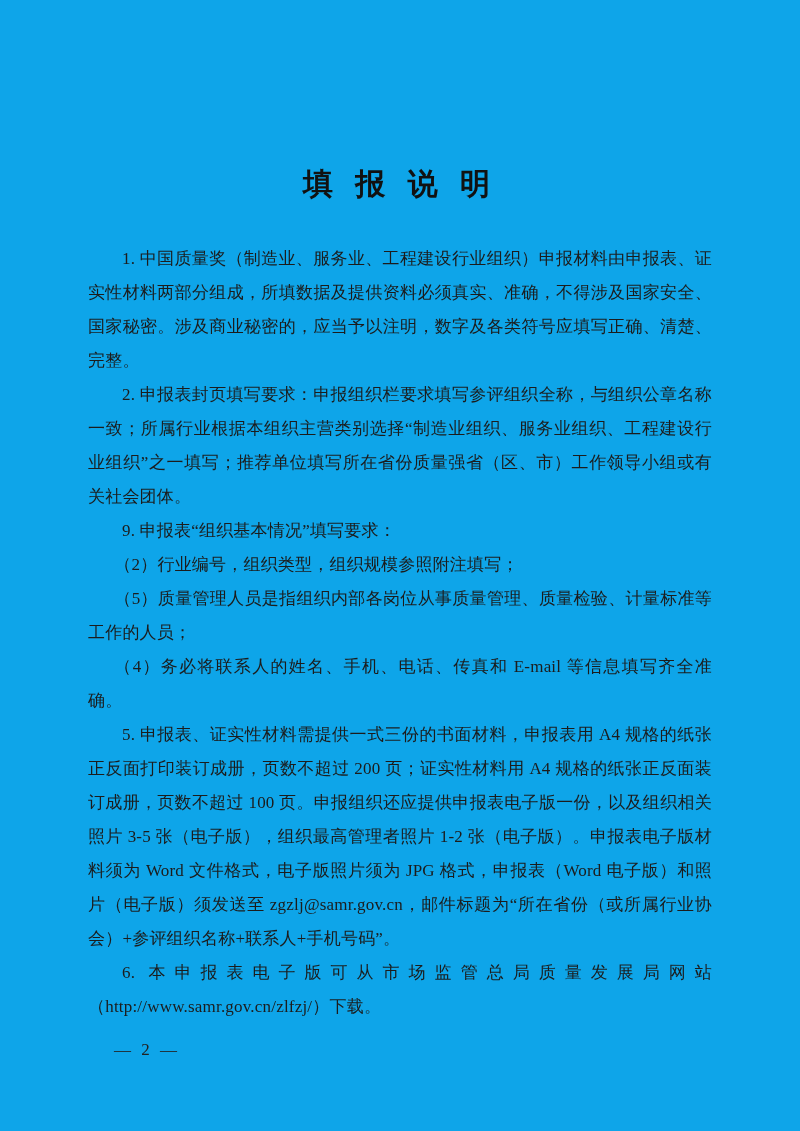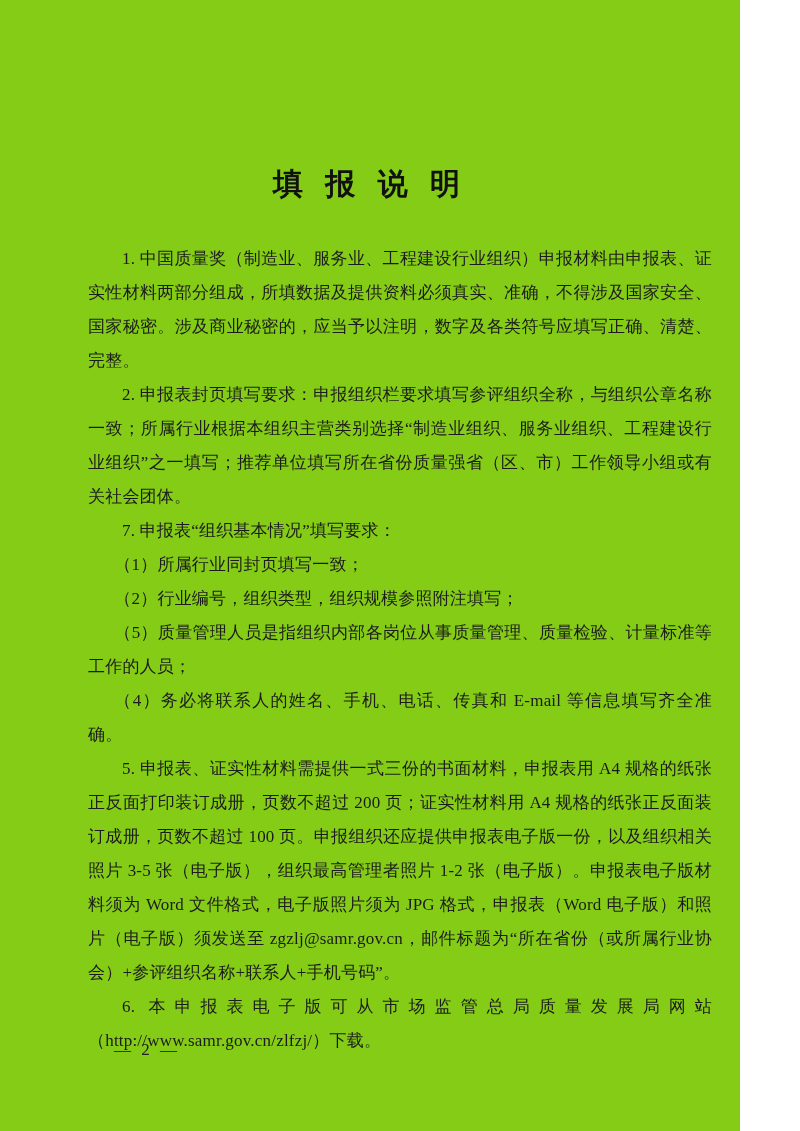--- a/index.html
+++ b/index.html
@@ -2,23 +2,23 @@
 <html><head>
 <meta charset="utf-8">
 <style>
   html, body {
     margin: 0;
     padding: 0;
     background: #ffffff;
   }
   .page {
     position: relative;
-    width: 740px;
+    width: 800px;
     height: 1131px;
-    background: #84cc16;
+    background: #0ea5e9;
     overflow: hidden;
     font-family: "Liberation Serif", "DejaVu Serif", serif;
     color: #1c1c1c;
   }
   .doc-title {
     position: absolute;
     top: 164px;
     left: 0;
     width: 100%;
     margin: 0;
@@ -60,22 +60,21 @@
 </head>
 <body>
 
 <div class="page">
 
   <h1 class="doc-title">填 报 说 明</h1>
 
   <main class="doc-body">
     <p class="para">1. 中国质量奖（制造业、服务业、工程建设行业组织）申报材料由申报表、证实性材料两部分组成，所填数据及提供资料必须真实、准确，不得涉及国家安全、国家秘密。涉及商业秘密的，应当予以注明，数字及各类符号应填写正确、清楚、完整。</p>
     <p class="para">2. 申报表封页填写要求：申报组织栏要求填写参评组织全称，与组织公章名称一致；所属行业根据本组织主营类别选择“制造业组织、服务业组织、工程建设行业组织”之一填写；推荐单位填写所在省份质量强省（区、市）工作领导小组或有关社会团体。</p>
-    <p class="para">7. 申报表“组织基本情况”填写要求：</p>
-    <p class="para sub">（1）所属行业同封页填写一致；</p>
+    <p class="para">9. 申报表“组织基本情况”填写要求：</p>
     <p class="para sub">（2）行业编号，组织类型，组织规模参照附注填写；</p>
     <p class="para sub">（5）质量管理人员是指组织内部各岗位从事质量管理、质量检验、计量标准等工作的人员；</p>
     <p class="para sub">（4）务必将联系人的姓名、手机、电话、传真和 E-mail 等信息填写齐全准确。</p>
     <p class="para">5. 申报表、证实性材料需提供一式三份的书面材料，申报表用 A4 规格的纸张正反面打印装订成册，页数不超过 200 页；证实性材料用 A4 规格的纸张正反面装订成册，页数不超过 100 页。申报组织还应提供申报表电子版一份，以及组织相关照片 3-5 张（电子版），组织最高管理者照片 1-2 张（电子版）。申报表电子版材料须为 Word 文件格式，电子版照片须为 JPG 格式，申报表（Word 电子版）和照片（电子版）须发送至 zgzlj@samr.gov.cn，邮件标题为“所在省份（或所属行业协会）+参评组织名称+联系人+手机号码”。</p>
     <p class="para">6. 本申报表电子版可从市场监管总局质量发展局网站（http://www.samr.gov.cn/zlfzj/）下载。</p>
   </main>
 
   <footer class="doc-footer">
     <span>— 2 —</span>
   </footer>

